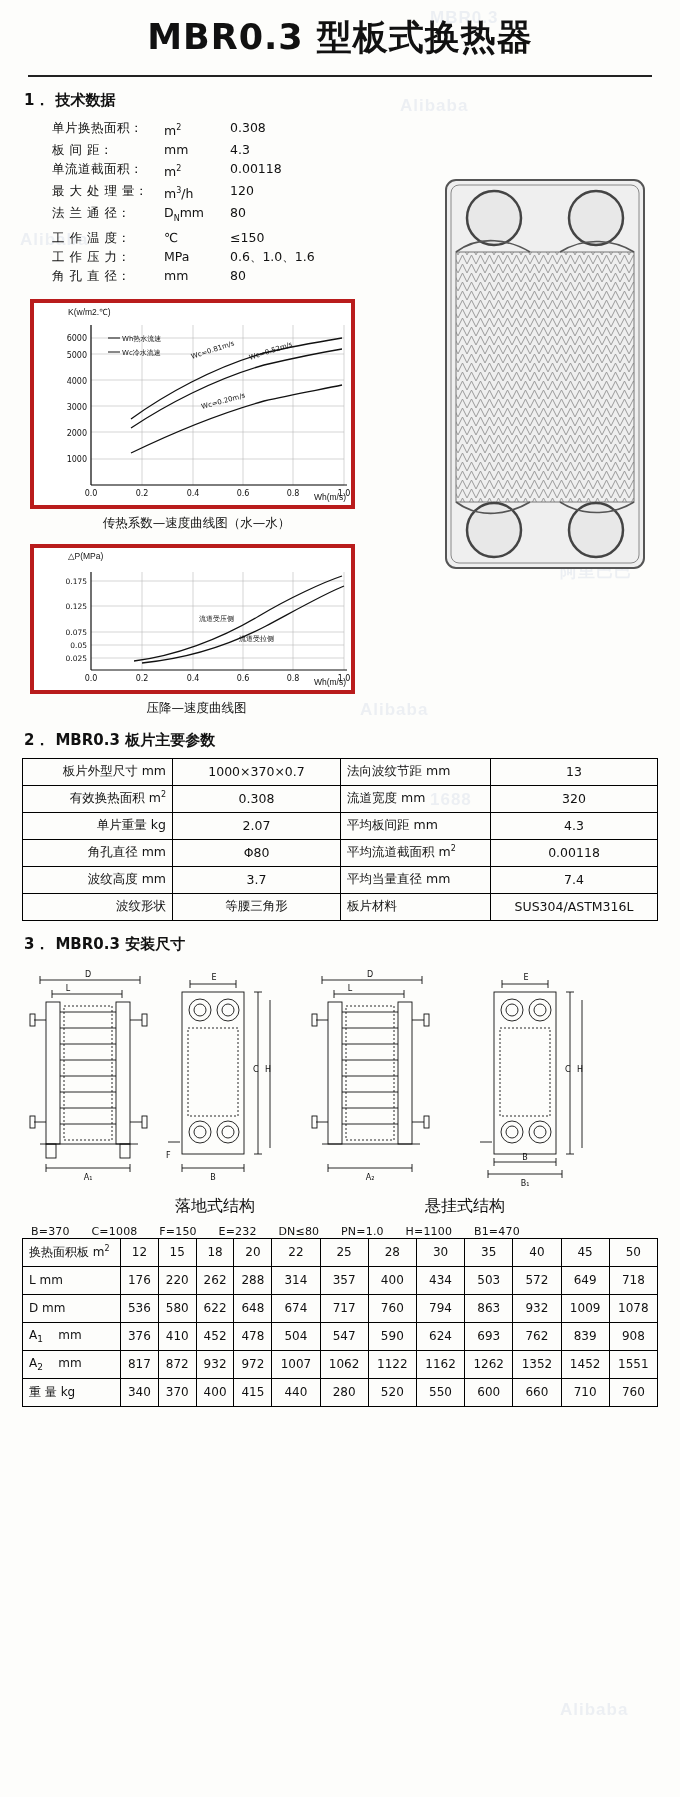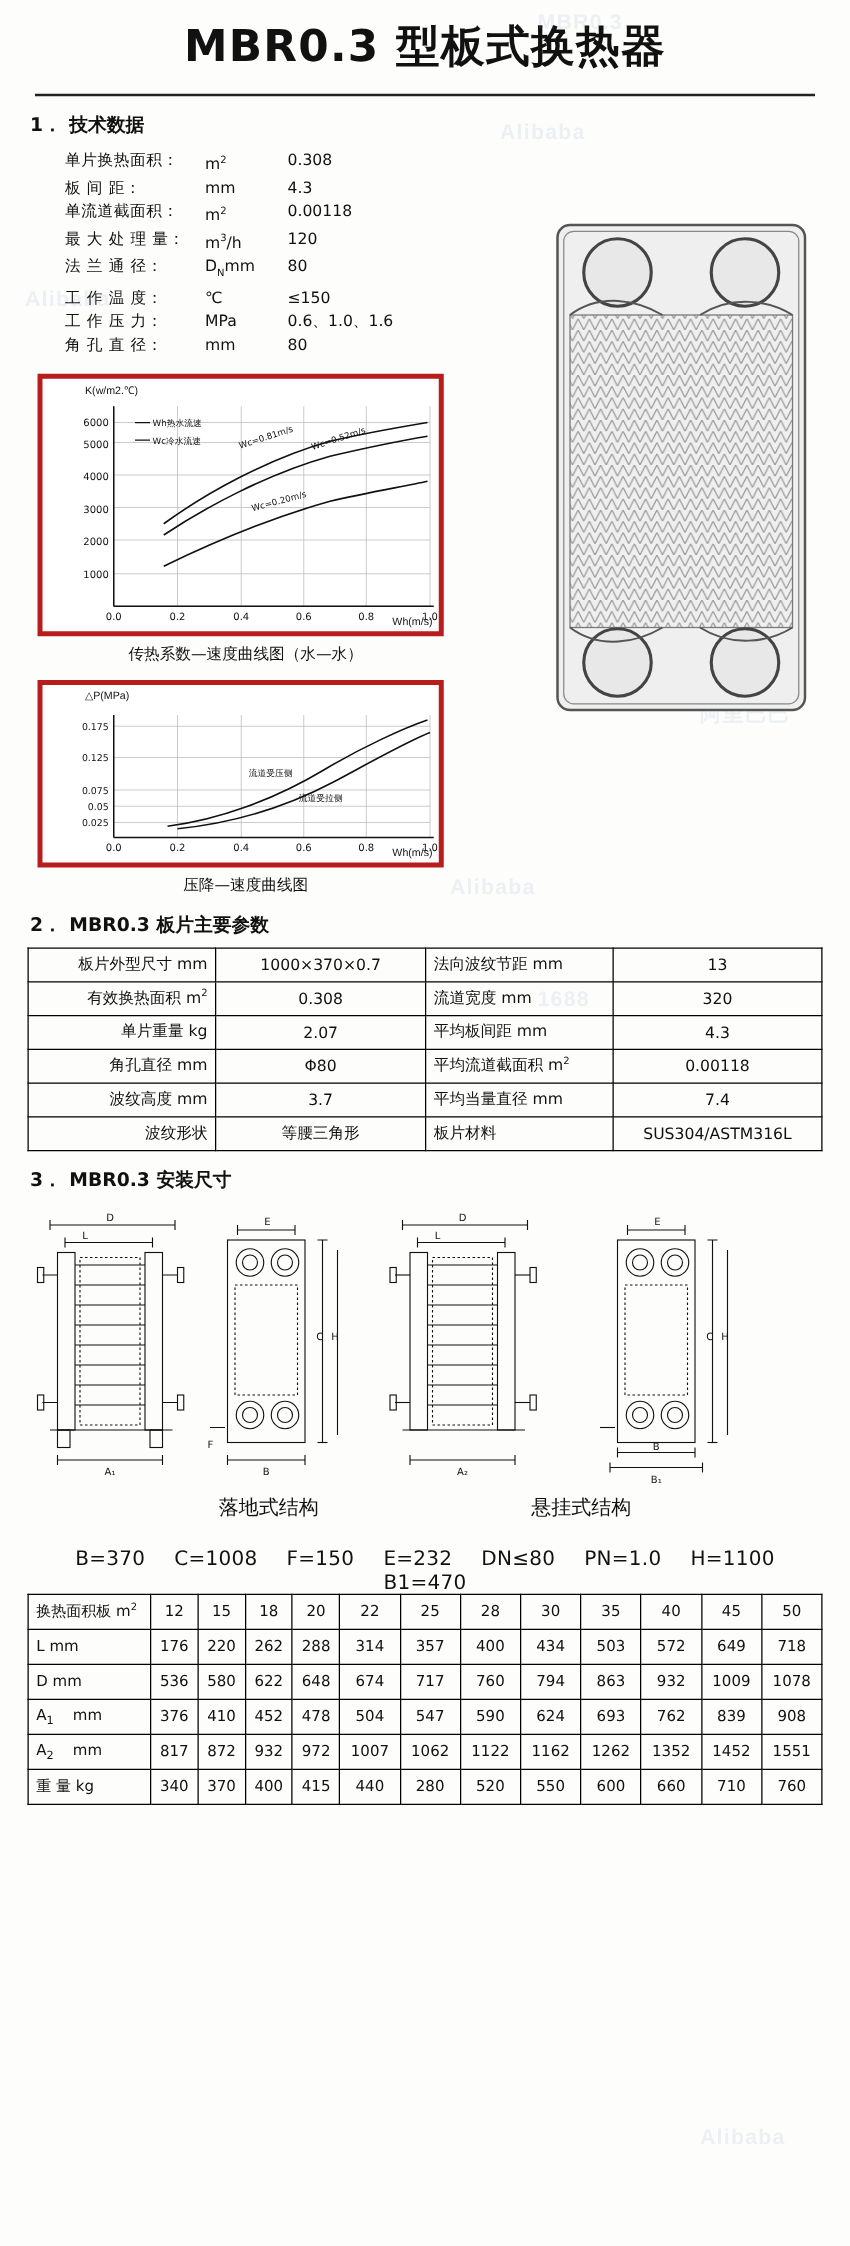--- a/index.html
+++ b/index.html
@@ -71,21 +71,21 @@
   .t2 .val { width: 168px; text-align:center; }
   .t2 .lbl2 { width: 150px; margin-top: 12px; }
   .t2 .val2 { text-align:center; }
 
   
   .install { margin-top: 8px; height: 230px; position:relative; }
 
   .dim-note { text-align:center; font-size: 16px; margin-top: 4px; font-family:"DejaVu Sans", sans-serif; }
   .dim-note .g1 { display:inline-block; width: 250px; }
   .dim-note .g2 { display:inline-block; width: 250px; }
-  .dim-line { text-align:center; font-size: 16px; margin-top: 20px; font-family:"DejaVu Sans", sans-serif; letter-spacing: .2px;}
+  .dim-line { font-size: 11px; margin-top: 8px; font-family:"DejaVu Sans", sans-serif; letter-spacing: .2px;}
   .dim-line span { margin: 0 9px; }
 
   
   .t3 { margin-top: 0; font-size: 12px; font-family:"DejaVu Sans", sans-serif; }
   .t3 td { border: 1px solid #000; height: 28px; text-align:center; padding: 1px 2px; }
   .t3 td.first { width: 98px; text-align:left; padding-left: 6px; white-space:nowrap; }
 </style>
 </head>
 <body>
 

